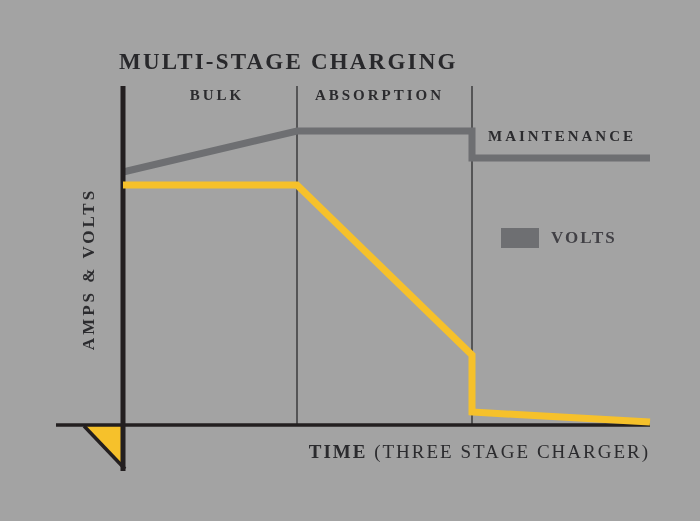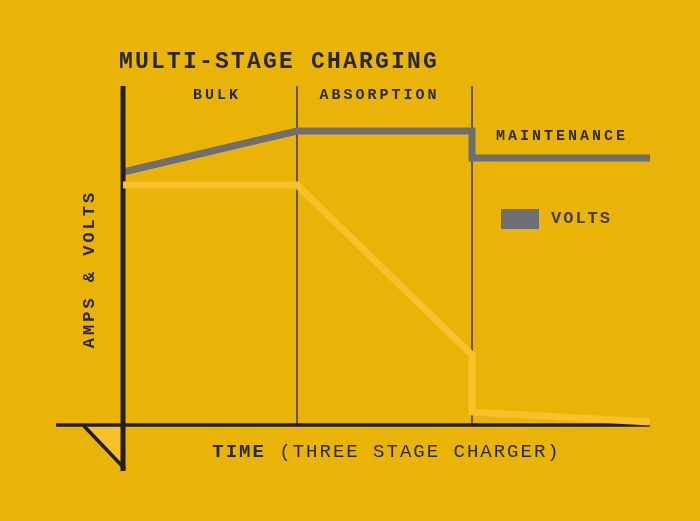--- a/index.html
+++ b/index.html
@@ -1,20 +1,20 @@
 <!DOCTYPE html>
 <html><head>
 <meta charset="utf-8">
 <style>
   html,body{margin:0;padding:0;background:#ffffff;}
   .canvas{
     position:relative;
     width:700px;height:521px;
-    background:#eab308;
-    font-family:Liberation Mono, monospace;
+    background:#a3a3a3;
+    font-family:Liberation Serif, serif;
     color:#2B2B2E;
     overflow:hidden;
   }
   .chart-svg{position:absolute;left:0;top:0;}
   .title{
     position:absolute;left:119px;top:49px;
     font-size:23px;font-weight:700;letter-spacing:2.2px;
     color:#28282B;white-space:nowrap;
   }
   .stage-label{
@@ -25,30 +25,30 @@
   .stage-bulk{left:130px;width:174px;}
   .stage-absorption{left:297px;width:165px;}
   .stage-maintenance{left:472px;width:180px;margin-top:41px;}
   .y-label{
     position:absolute;left:89px;top:269px;
     transform:translate(-50%,-50%) rotate(-90deg);
     font-size:17px;font-weight:600;letter-spacing:3px;
     white-space:nowrap;color:#2B2B2E;
   }
   .legend{position:absolute;left:501px;top:208px;}
-  .legend-row{display:flex;align-items:center;height:21px;margin-bottom:17px;}
+  .legend-row{display:flex;align-items:flex-start;height:21px;margin-bottom:17px;margin-top:20px;}
   .legend-swatch{width:38px;height:20px;flex:0 0 auto;}
   .legend-swatch.amps{border-radius:3px;}
   .legend-label{
     margin-left:12px;font-size:17px;font-weight:700;
     letter-spacing:2px;color:#414045;white-space:nowrap;
   }
   .time-label{
     position:absolute;left:123px;top:441px;width:527px;
-    text-align:center;font-size:19px;letter-spacing:2px;
+    text-align:right;font-size:19px;letter-spacing:2px;
     color:#2B2B2E;white-space:nowrap;
   }
   .time-main{font-weight:700;}
   .time-detail{font-weight:400;}
 </style>
 </head>
 <body>
 
 <div class="canvas">
 

